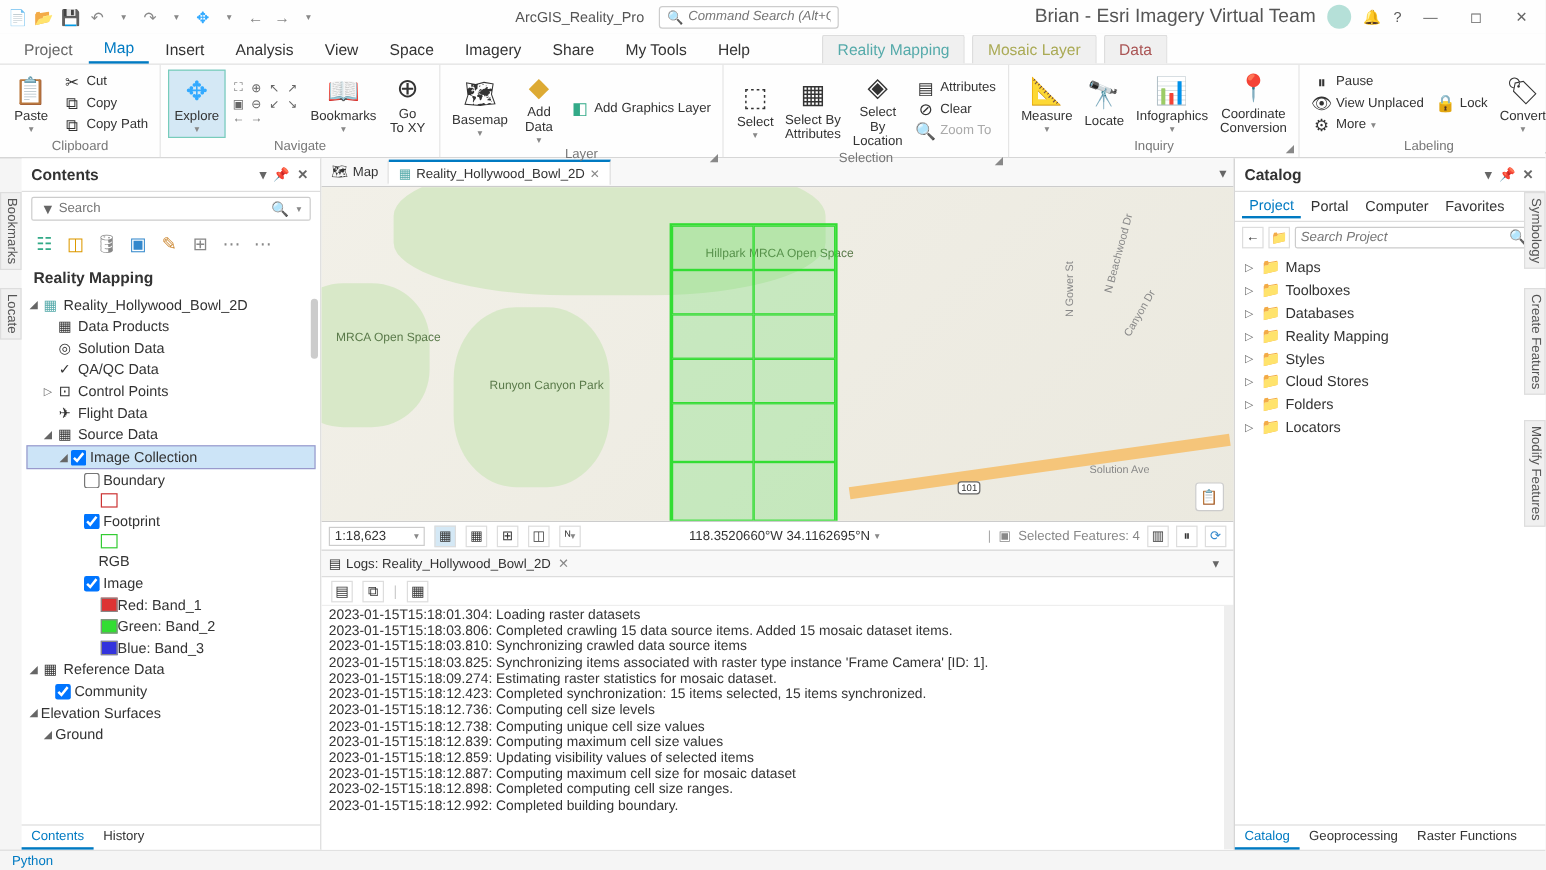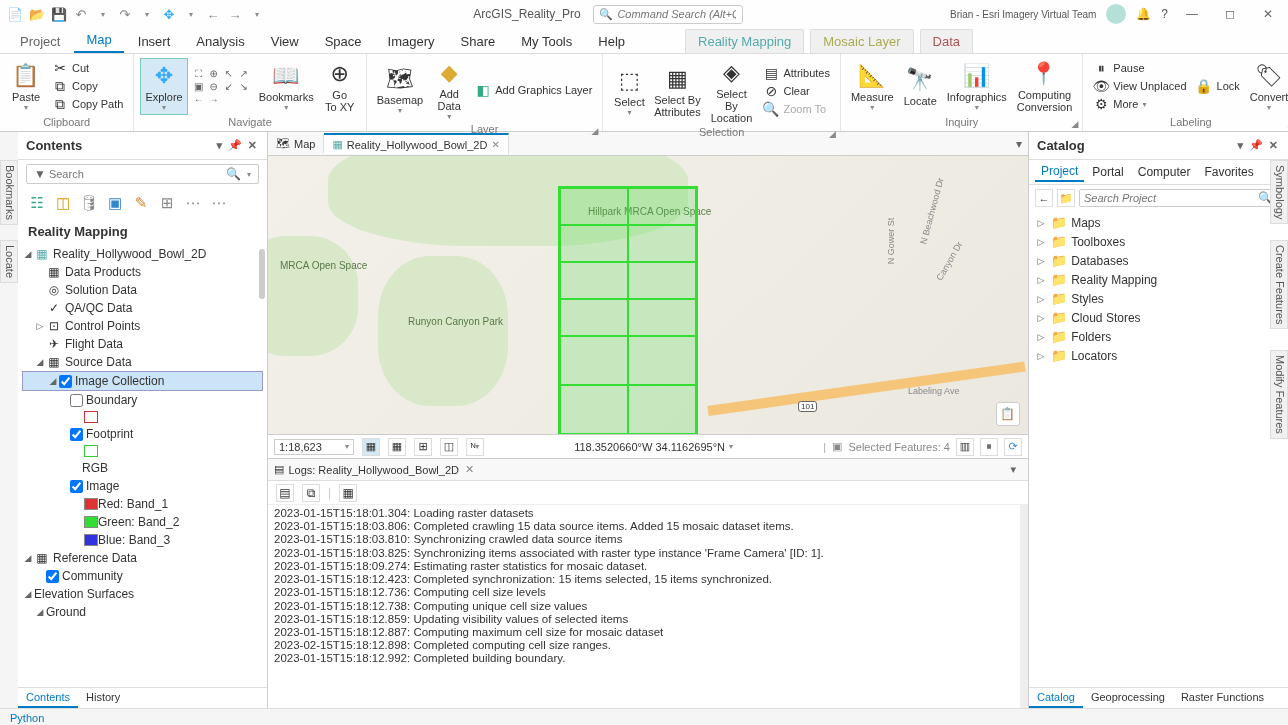--- a/index.html
+++ b/index.html
@@ -132,21 +132,21 @@
     <span class="qat-btn dd">▾</span>
   </div>
   <div class="titlebar-center">
     <span class="app-title">ArcGIS_Reality_Pro</span>
     <div class="command-search">
       <span>🔍</span>
       <input placeholder="Command Search (Alt+Q)" style="">
     </div>
   </div>
   <div class="titlebar-right">
-    <span style="font-size:10px;">Brian  -  Esri Imagery Virtual Team</span>
+    <span style="font-size:16px;">Brian  -  Esri Imagery Virtual Team</span>
     <div class="user-avatar"></div>
     <span>🔔</span>
     <span>?</span>
     <span class="win-btn">—</span>
     <span class="win-btn">◻</span>
     <span class="win-btn">✕</span>
   </div>
 </div>
 
 <div class="menu-tabs">
@@ -292,21 +292,21 @@
           <span class="icon">🔭</span>
           <span>Locate</span>
         </div>
       <div class="rbtn-big">
           <span class="icon">📊</span>
           <span>Infographics</span>
           <span class="dd">▾</span>
         </div>
       <div class="rbtn-big">
           <span class="icon">📍</span>
-          <span style="white-space:pre-line;">Computing
+          <span style="white-space:pre-line;">Coordinate
 Conversion</span>
         </div>
     </div>
     <div class="ribbon-group-label"><span>Inquiry</span><span class="dlg-launch">◢</span></div>
   </div>
   <div class="ribbon-group">
     <div class="ribbon-content">
       <div class="rstack">
         <div class="rbtn-small">
             <span class="icon">⏸</span>
@@ -496,32 +496,32 @@
           <span>Reality_Hollywood_Bowl_2D</span>
           <span class="close">✕</span>
         </div>
       <span class="map-tabs-options">▾</span>
     </div>
     <div class="map-view">
       <div class="map-bg">
         <div class="park-area" style="left:-30px; top:80px; width:120px; height:120px;"></div>
         <div class="park-area" style="left:60px; top:-20px; width:360px; height:110px;"></div>
         <div class="park-area" style="left:110px; top:100px; width:130px; height:150px;"></div>
-        <div class="park-label" style="left:12px; top:104px;">MRCA Open
+        <div class="park-label" style="left:12px; top:120px;">MRCA Open
 Space</div>
         <div class="park-label" style="left:140px; top:160px;">Runyon Canyon
 Park</div>
         <div class="park-label" style="left:320px; top:50px;">Hillpark MRCA
 Open Space</div>
         <div class="road hwy" style="left:440px; top:250px; width:320px; transform:rotate(-8deg);"></div>
         <div class="hwy-shield" style="left:530px; top:245px;">101</div>
         <div class="street-label" style="left:600px; top:80px; transform:rotate(-90deg);">N Gower St</div>
         <div class="street-label" style="left:630px; top:50px; transform:rotate(-75deg);">N Beachwood Dr</div>
         <div class="street-label" style="left:660px; top:100px; transform:rotate(-60deg);">Canyon Dr</div>
-        <div class="street-label" style="left:640px; top:230px;">Labeling Ave</div>
+        <div class="street-label" style="left:640px; top:230px;">Solution Ave</div>
         <div class="flight-grid">
           <div class="fl" style="left:0;top:0;width:50%;height:15%;"></div>
             <div class="fl" style="left:50%;top:0;width:50%;height:15%;"></div>
           <div class="fl" style="left:0;top:15%;width:50%;height:15%;"></div>
             <div class="fl" style="left:50%;top:15%;width:50%;height:15%;"></div>
           <div class="fl" style="left:0;top:30%;width:50%;height:15%;"></div>
             <div class="fl" style="left:50%;top:30%;width:50%;height:15%;"></div>
           <div class="fl" style="left:0;top:45%;width:50%;height:15%;"></div>
             <div class="fl" style="left:50%;top:45%;width:50%;height:15%;"></div>
           <div class="fl" style="left:0;top:60%;width:50%;height:20%;"></div>
@@ -574,20 +574,21 @@
       <div style="display:flex; flex:1; overflow:hidden;">
         <div class="logs-content" id="logs-content">
             <div>2023-01-15T15:18:01.304: Loading raster datasets</div>
             <div>2023-01-15T15:18:03.806: Completed crawling 15 data source items. Added 15 mosaic dataset items.</div>
             <div>2023-01-15T15:18:03.810: Synchronizing crawled data source items</div>
             <div>2023-01-15T15:18:03.825: Synchronizing items associated with raster type instance 'Frame Camera' [ID: 1].</div>
             <div>2023-01-15T15:18:09.274: Estimating raster statistics for mosaic dataset.</div>
             <div>2023-01-15T15:18:12.423: Completed synchronization: 15 items selected, 15 items synchronized.</div>
             <div>2023-01-15T15:18:12.736: Computing cell size levels</div>
             <div>2023-01-15T15:18:12.738: Computing unique cell size values</div>
+            <div>2023-01-15T15:18:12.839: Computing maximum cell size values</div>
             <div>2023-01-15T15:18:12.859: Updating visibility values of selected items</div>
             <div>2023-01-15T15:18:12.887: Computing maximum cell size for mosaic dataset</div>
             <div>2023-02-15T15:18:12.898: Completed computing cell size ranges.</div>
             <div>2023-01-15T15:18:12.992: Completed building boundary.</div>
           </div>
         <div class="logs-scroll"></div>
       </div>
     </div>
   </div>
 

